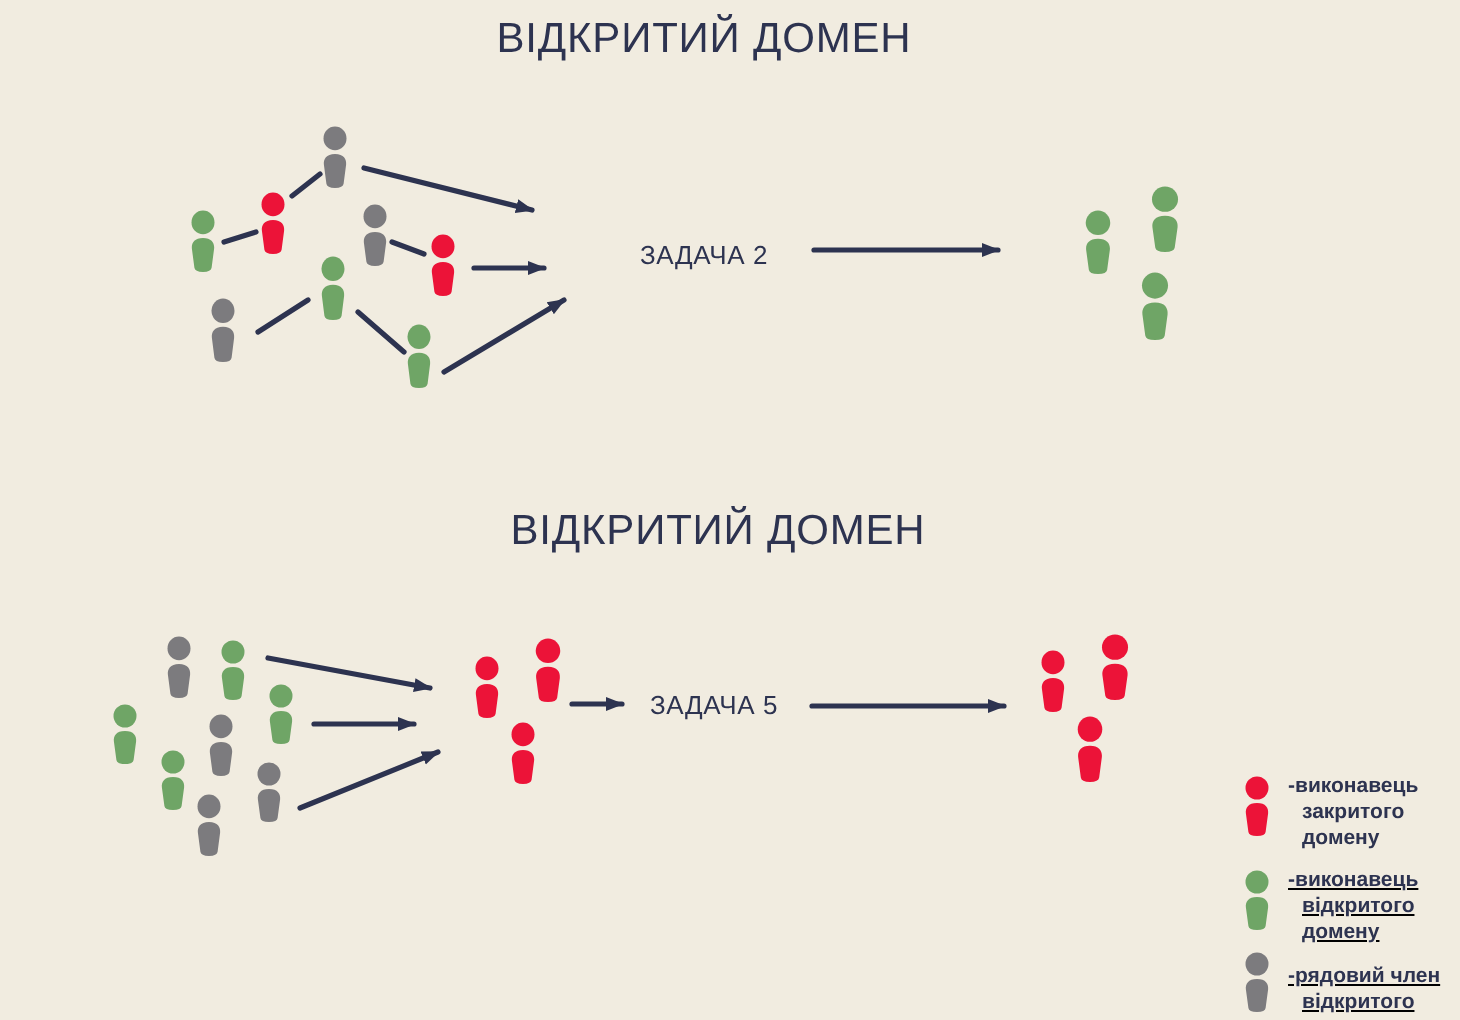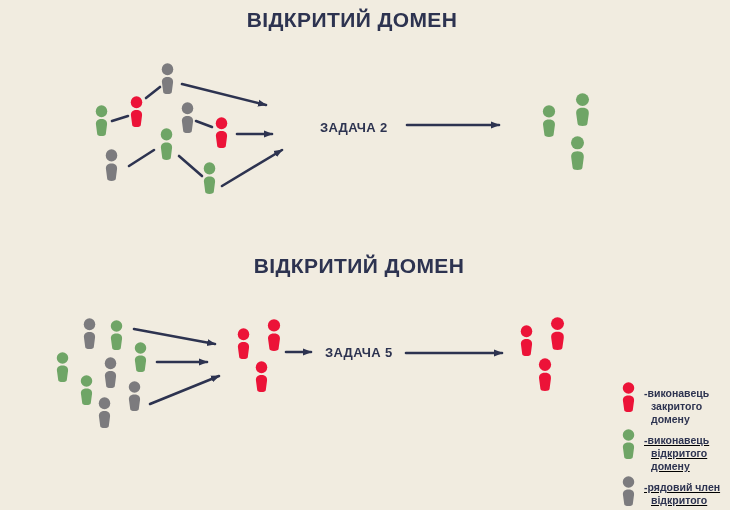--- a/index.html
+++ b/index.html
@@ -5,35 +5,35 @@
   :root { --bg:#f1ece0; --ink:#2d3350; }
   * { margin:0; padding:0; box-sizing:border-box; }
   body { font-family:"Liberation Sans", sans-serif; background:#fff; }
   .stage {
     position:relative; width:730px; height:510px;
     background:var(--bg); overflow:hidden;
   }
   .canvas { position:absolute; left:0; top:0; }
   .section-title {
     position:absolute; transform:translateX(-50%);
-    font-size:21px; font-weight:700; letter-spacing:0.4px;
+    font-size:21px; font-weight:400; letter-spacing:0.4px;
     color:var(--ink); white-space:nowrap;
   }
   .title-open  { left:352px; top:8px;  }
   .title-closed{ left:359px; top:254px;}
   .task-label {
-    position:absolute; font-size:13px; font-weight:700;
+    position:absolute; font-size:13px; font-weight:400;
     letter-spacing:0.3px; color:var(--ink); white-space:nowrap;
   }
   .task-2 { left:320px; top:120px; }
   .task-3 { left:325px; top:345px; }
   .legend {
     position:absolute; left:618px; top:380px; width:112px;
   }
-  .legend-row { display:flex; align-items:flex-start; }
+  .legend-row { display:flex; align-items:center; }
   .legend-row + .legend-row { margin-top:1px;text-decoration:underline; }
   .legend-icon-svg { flex:0 0 auto; display:block; margin-left:3px; }
   .legend-label {
     margin-left:8px; margin-top:7px; width:84px;
     font-size:10.5px; font-weight:700; line-height:13px;
     color:var(--ink);
     padding-left:7px; text-indent:-7px; 
   }
 </style>
 </head>

